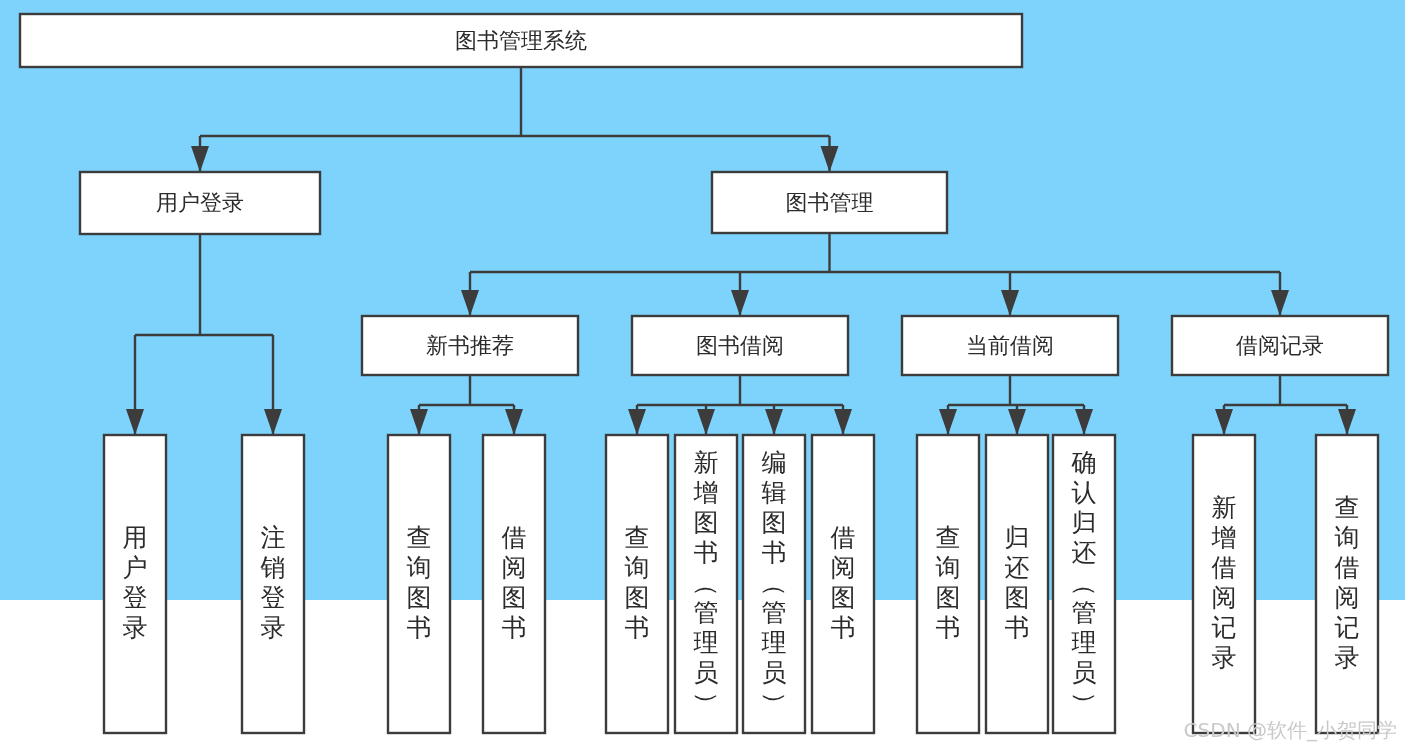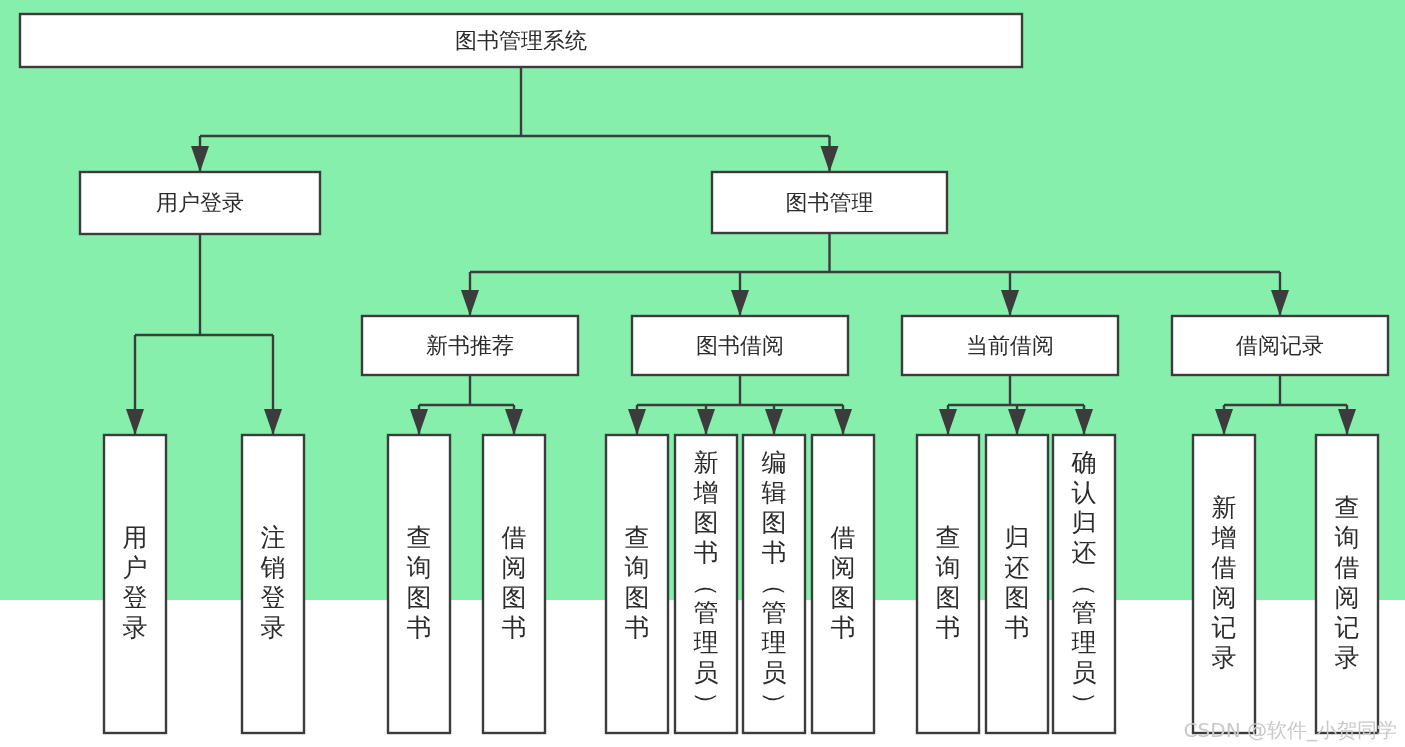--- a/index.html
+++ b/index.html
@@ -11,21 +11,21 @@
   body {
     width: 1405px;
     height: 747px;
     overflow: hidden;
     font-family: "DejaVu Sans", "Liberation Sans", sans-serif;
   }
   #diagram-root {
     position: relative;
     width: 1405px;
     height: 600px;
-    background: #86efac;
+    background: #7dd3fc;
   }
   svg#diagram-svg {
     position: absolute;
     top: 0;
     left: 0;
     width: 1405px;
     height: 747px;
     display: block;
   }
   .node-rect {

